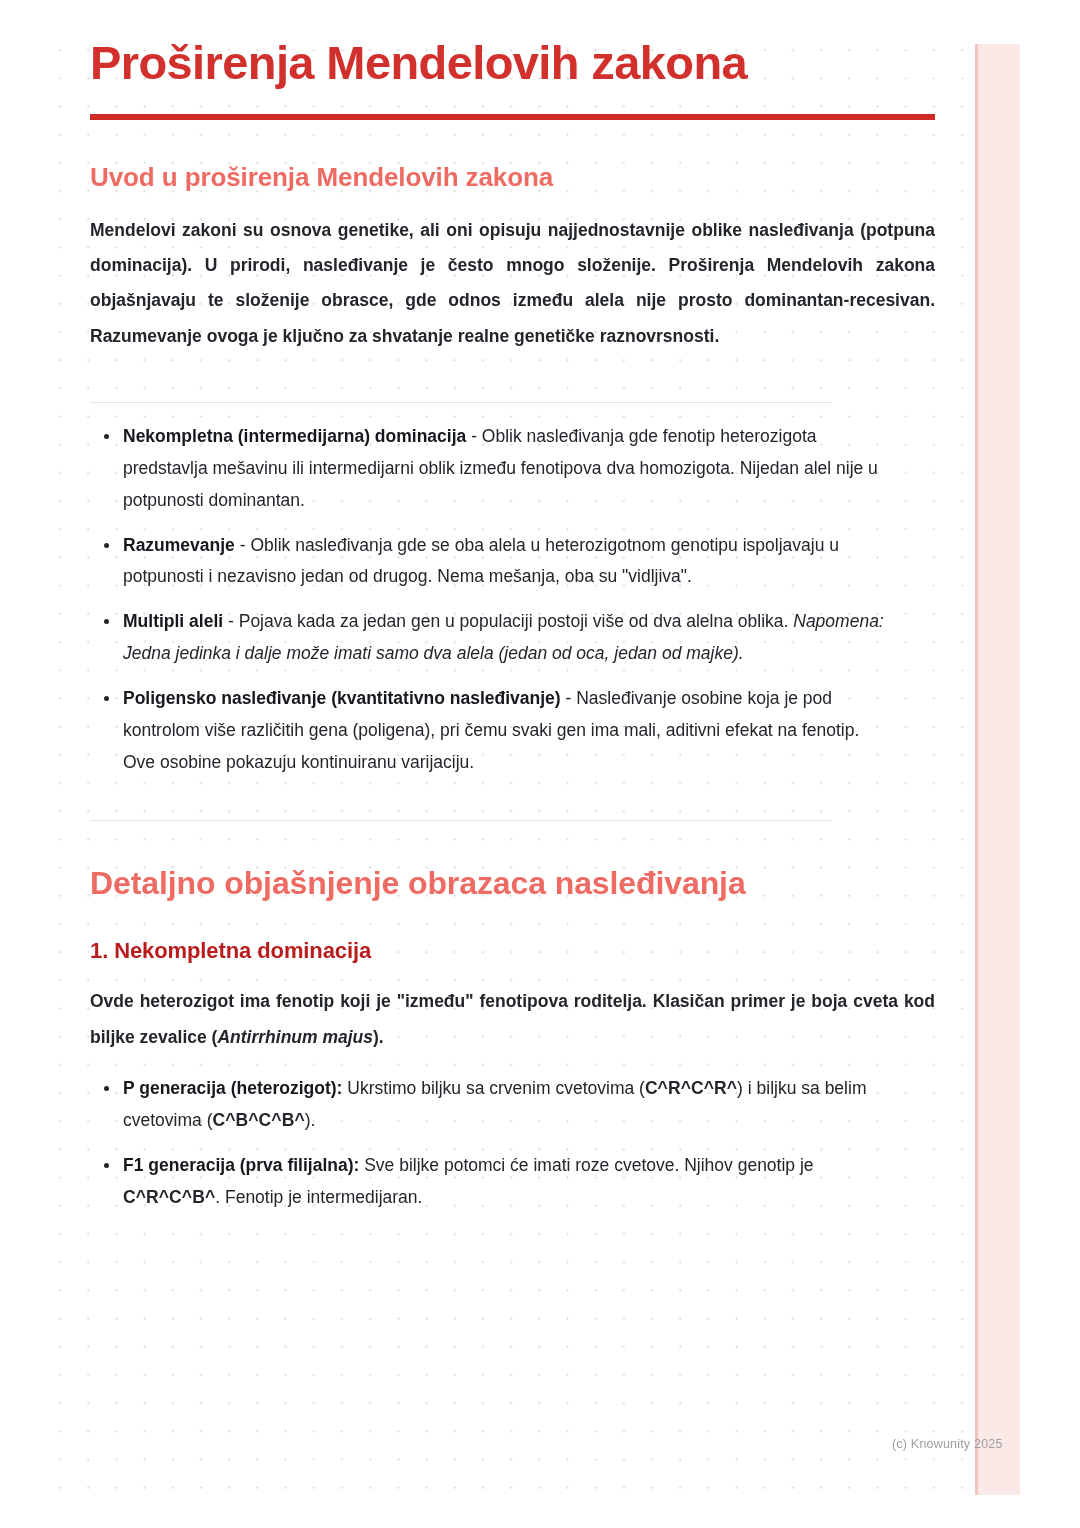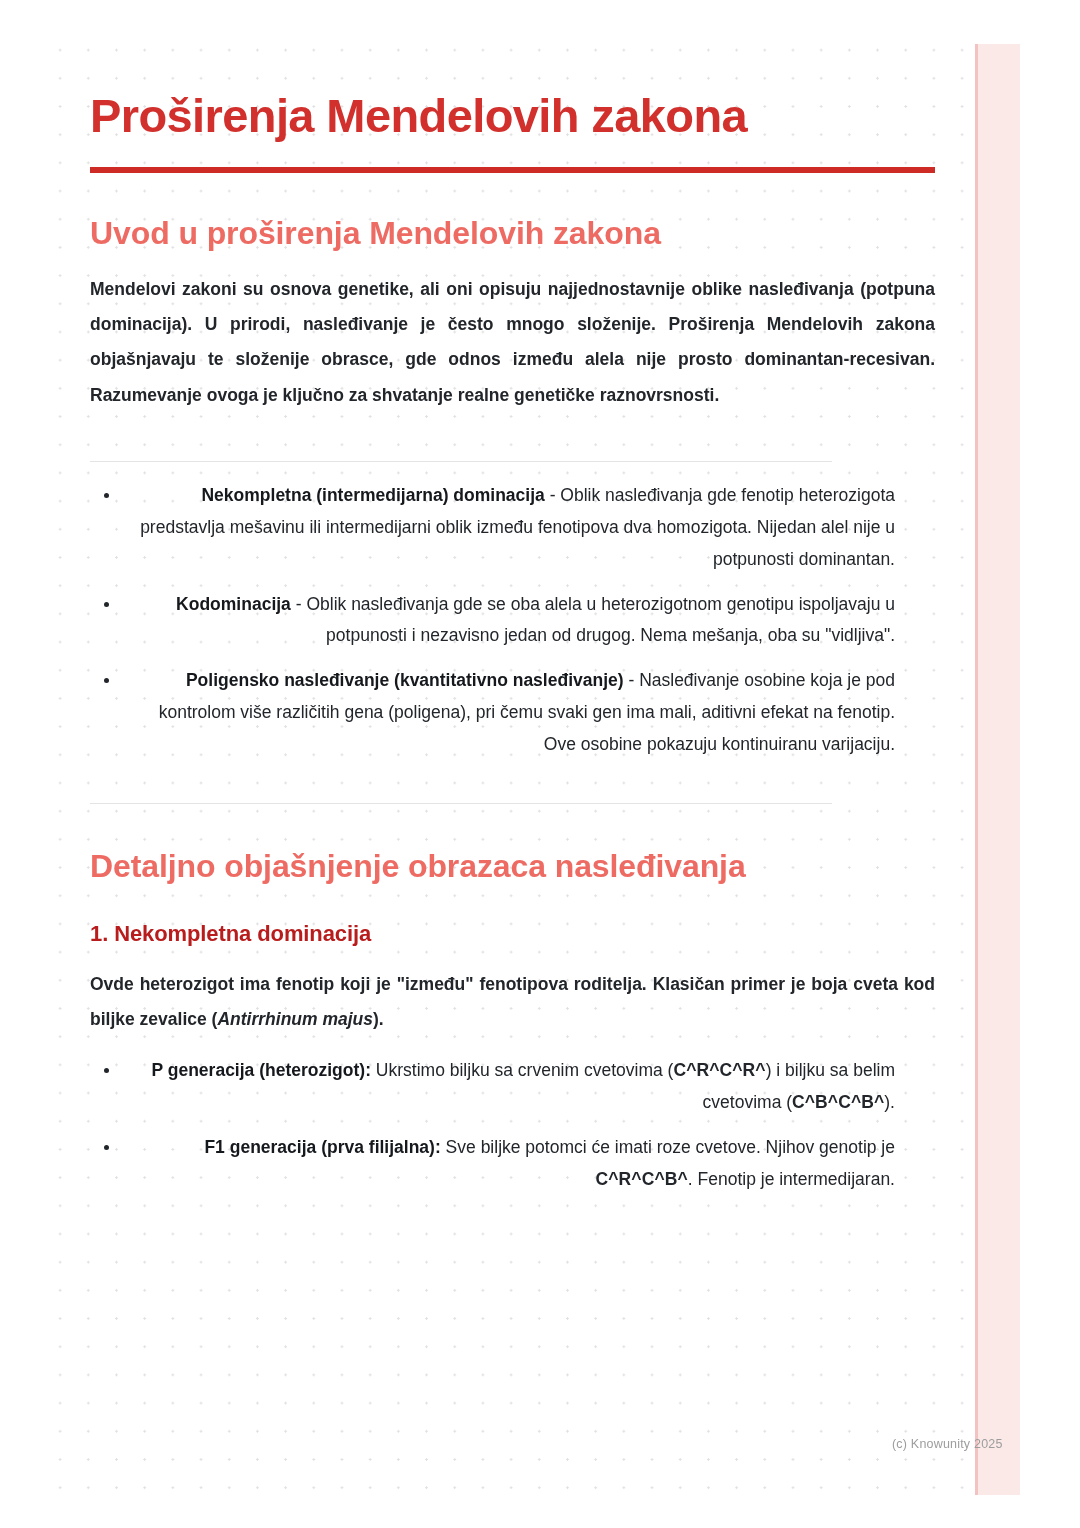--- a/index.html
+++ b/index.html
@@ -51,40 +51,40 @@
   #content {
     position: absolute;
     left: 90px;
     top: 0;
     width: 845px;
     height: 1528px;
   }
 
   h1#doc-title {
     margin: 0;
-    padding-top: 90px;
+    padding-top: 37px;
     font-size: 47px;
     line-height: 1.12;
     font-weight: bold;
     letter-spacing: -0.6px;
     color: #d2302c;
     font-family: "Liberation Sans", sans-serif;
   }
 
   #title-rule {
     margin-top: 24px;
     width: 845px;
     height: 6px;
     background: #cf2b26;
   }
 
   h2.section-heading {
     margin: 0;
     padding-top: 42px;
-    font-size: 32px;
+    font-size: 26px;
     font-weight: bold;
     color: #ee6b63;
     letter-spacing: -0.1px;
   }
 
   h2.section-heading.major {
     font-size: 32px;
     padding-top: 44px;
   }
 
@@ -115,21 +115,20 @@
   }
 
   ul.bullet-list > li {
     position: relative;
     padding-left: 33px;
     padding-right: 40px;
     margin-bottom: 13px;
     font-size: 17.5px;
     line-height: 1.82;
     color: #22262b;
-    text-align: right;
   }
 
   ul.bullet-list > li:last-child {
     margin-bottom: 0;
   }
 
   ul.bullet-list > li::before {
     content: "";
     position: absolute;
     left: 14px;
@@ -190,21 +189,22 @@
     <h2 class="section-heading">Uvod u proširenja Mendelovih zakona</h2>
     <p class="body-text">Mendelovi zakoni su osnova genetike, ali oni opisuju najjednostavnije oblike nasleđivanja (potpuna dominacija). U prirodi, nasleđivanje je često mnogo složenije. Proširenja Mendelovih zakona objašnjavaju te složenije obrasce, gde odnos između alela nije prosto dominantan-recesivan. Razumevanje ovoga je ključno za shvatanje realne genetičke raznovrsnosti.</p>
 
     <div class="divider-wrap-1">
       <hr class="divider">
     </div>
 
 
     <ul class="bullet-list">
       <li><span class="term">Nekompletna (intermedijarna) dominacija</span><span> - Oblik nasleđivanja gde fenotip heterozigota predstavlja mešavinu ili intermedijarni oblik između fenotipova dva homozigota. Nijedan alel nije u potpunosti dominantan.</span></li>
-      <li><span class="term">Kodominacija</span><span> - Oblik nasleđivanja gde se oba alela u heterozigotnom genotipu ispoljavaju u potpunosti i nezavisno jedan od drugog. Nema mešanja, oba su "vidljiva".</span></li>
+      <li><span class="term">Razumevanje</span><span> - Oblik nasleđivanja gde se oba alela u heterozigotnom genotipu ispoljavaju u potpunosti i nezavisno jedan od drugog. Nema mešanja, oba su "vidljiva".</span></li>
+      <li><span class="term">Multipli aleli</span><span> - Pojava kada za jedan gen u populaciji postoji više od dva alelna oblika. </span><span class="note-italic">Napomena: Jedna jedinka i dalje može imati samo dva alela (jedan od oca, jedan od majke).</span></li>
       <li><span class="term">Poligensko nasleđivanje (kvantitativno nasleđivanje)</span><span> - Nasleđivanje osobine koja je pod kontrolom više različitih gena (poligena), pri čemu svaki gen ima mali, aditivni efekat na fenotip. Ove osobine pokazuju kontinuiranu varijaciju.</span></li>
     </ul>
 
     <div class="divider-wrap-2">
       <hr class="divider">
     </div>
 
     <h2 class="section-heading major">Detaljno objašnjenje obrazaca nasleđivanja</h2>
 
     <h3 class="subsection-heading">1. Nekompletna dominacija</h3>

